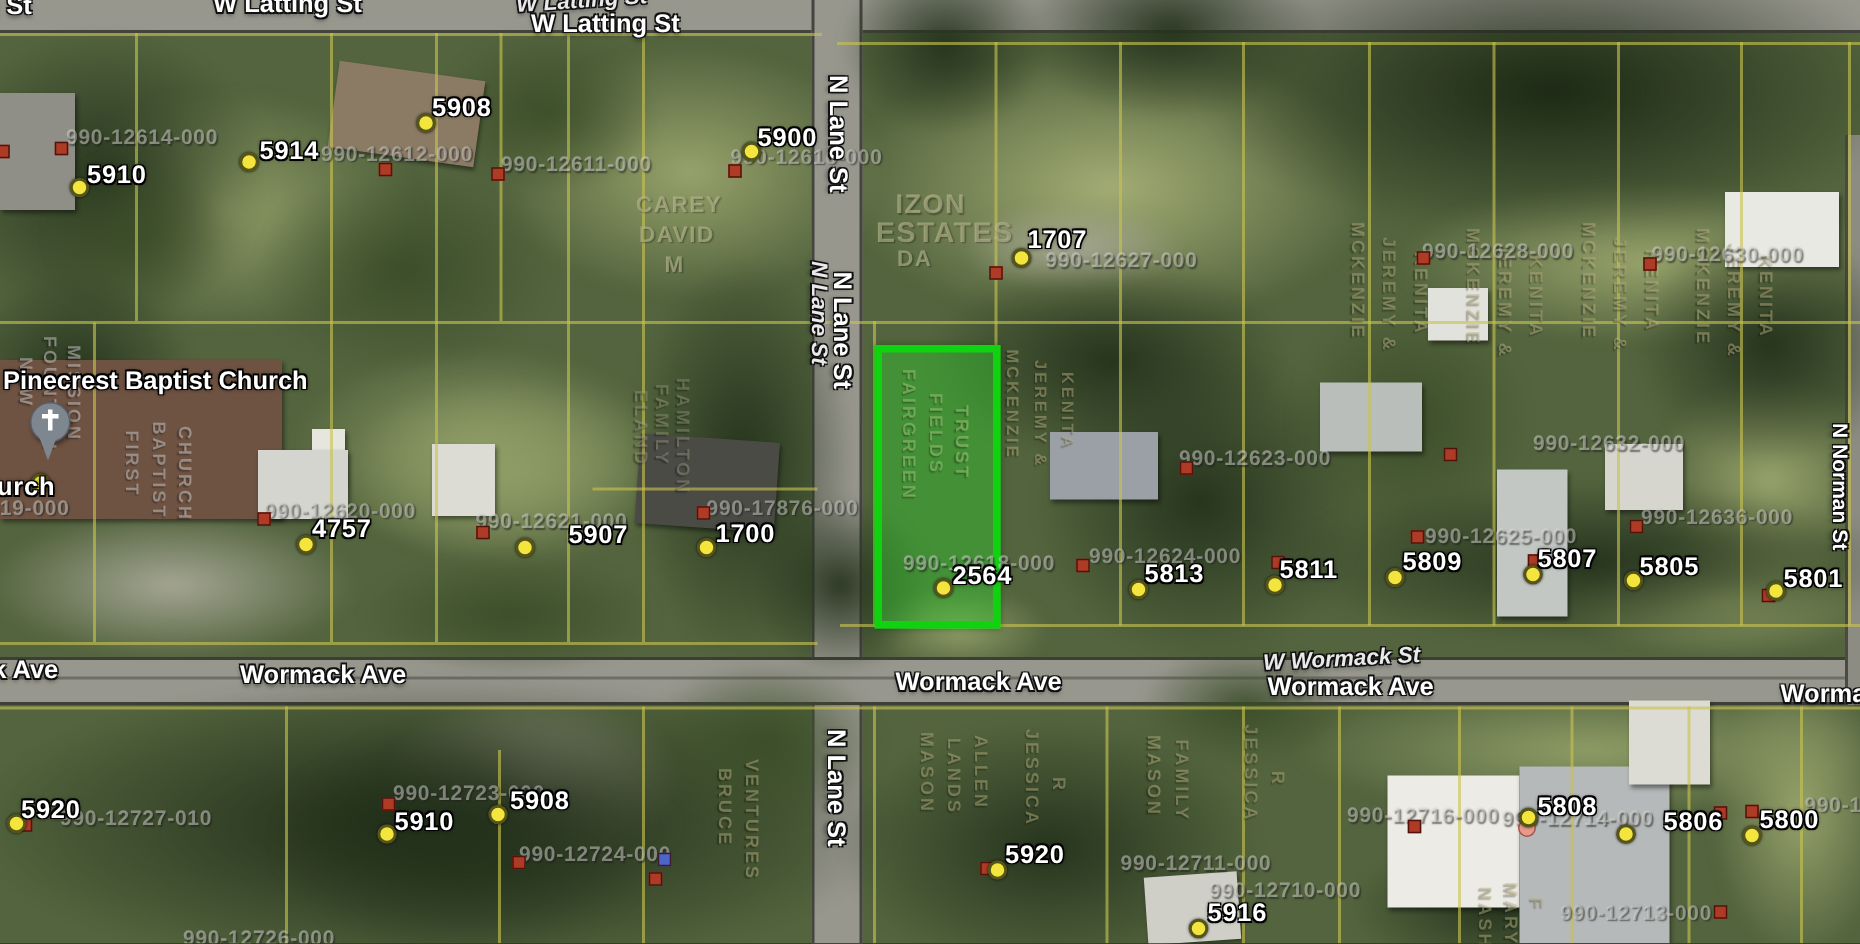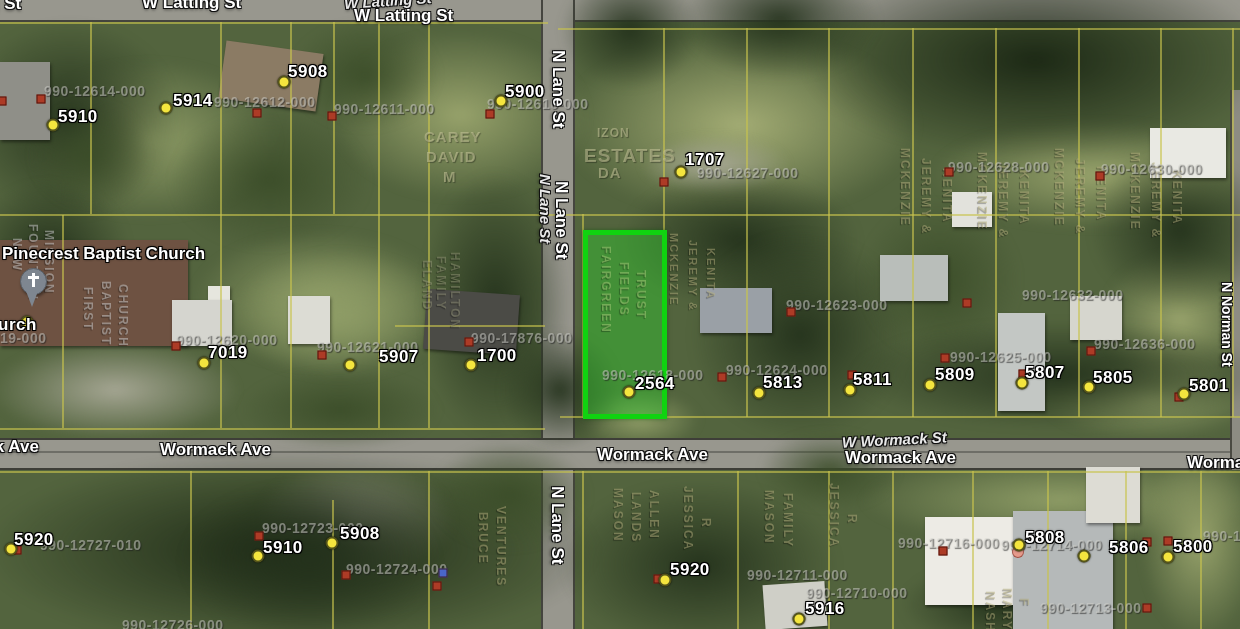--- a/index.html
+++ b/index.html
@@ -160,21 +160,21 @@
       <div class="pline" style="left: 1125px; top: 471px; width: 2px; height: 158px;"></div>
       <div class="pline" style="left: 1200px; top: 471px; width: 2px; height: 158px;"></div>
     </div>
   <div class="layer">
       <div class="selparcel" style="left: 583px; top: 230px; width: 84px; height: 189px;"></div>
     </div>
   <div class="layer">
       <div class="owner bright" style="left: 424px; top: 128px; font-size: 15px;">CAREY</div>
       <div class="owner bright" style="left: 426px; top: 148px; font-size: 15px;">DAVID</div>
       <div class="owner bright" style="left: 443px; top: 168px; font-size: 15px;">M</div>
-      <div class="owner bright" style="left: 597px; top: 126px; font-size: 12px;">IZON</div>
+      <div class="owner bright" style="left: 597px; top: 126px; font-size: 18px;">IZON</div>
       <div class="owner bright" style="left: 584px; top: 145px; font-size: 19px;">ESTATES</div>
       <div class="owner bright" style="left: 598px; top: 164px; font-size: 15px;">DA</div>
       <div class="owner vert" style="left: 668px; top: 233px; font-size: 11px;">MCKENZIE</div>
       <div class="owner vert" style="left: 687px; top: 240px; font-size: 11px;">JEREMY &amp;</div>
       <div class="owner vert" style="left: 705px; top: 248px; font-size: 11px;">KENITA</div>
       <div class="owner vert" style="left: 898px; top: 148px;">MCKENZIE</div>
       <div class="owner vert" style="left: 919px; top: 158px;">JEREMY &amp;</div>
       <div class="owner vert" style="left: 940px; top: 168px;">KENITA</div>
       <div class="owner vert" style="left: 975px; top: 152px;">MCKENZIE</div>
       <div class="owner vert" style="left: 996px; top: 162px;">JEREMY &amp;</div>
@@ -306,21 +306,21 @@
       <div class="addr" style="left: 501px; top: 101px;">
     <span class="ydot"></span>
     <span class="addr-label" style="left: 4px; top: -19px;">5900</span>
   </div>
       <div class="addr" style="left: 681px; top: 172px;">
     <span class="ydot"></span>
     <span class="addr-label" style="left: 4px; top: -22px;">1707</span>
   </div>
       <div class="addr" style="left: 204px; top: 363px;">
     <span class="ydot"></span>
-    <span class="addr-label" style="left: 4px; top: -20px;">7019</span>
+    <span class="addr-label" style="left: 4px; top: -20px;">4757</span>
   </div>
       <div class="addr" style="left: 350px; top: 365px;">
     <span class="ydot"></span>
     <span class="addr-label" style="left: 6px; top: -18px; margin-left: 23px;">5907</span>
   </div>
       <div class="addr" style="left: 471px; top: 365px;">
     <span class="ydot"></span>
     <span class="addr-label" style="left: 6px; top: -19px;">1700</span>
   </div>
       <div class="addr" style="left: 629px; top: 392px;">

